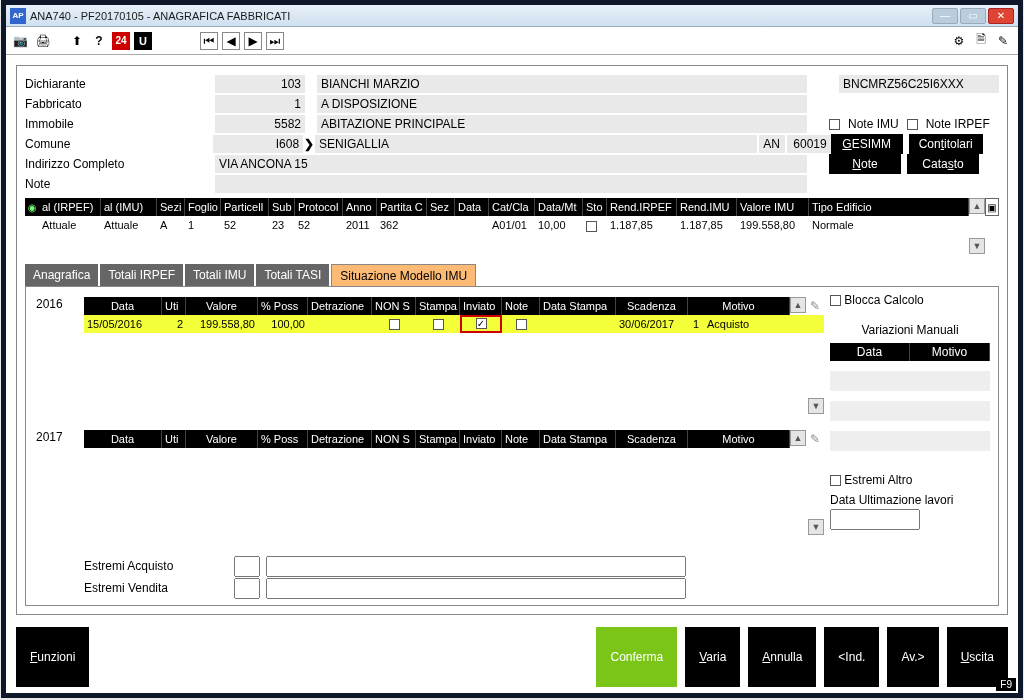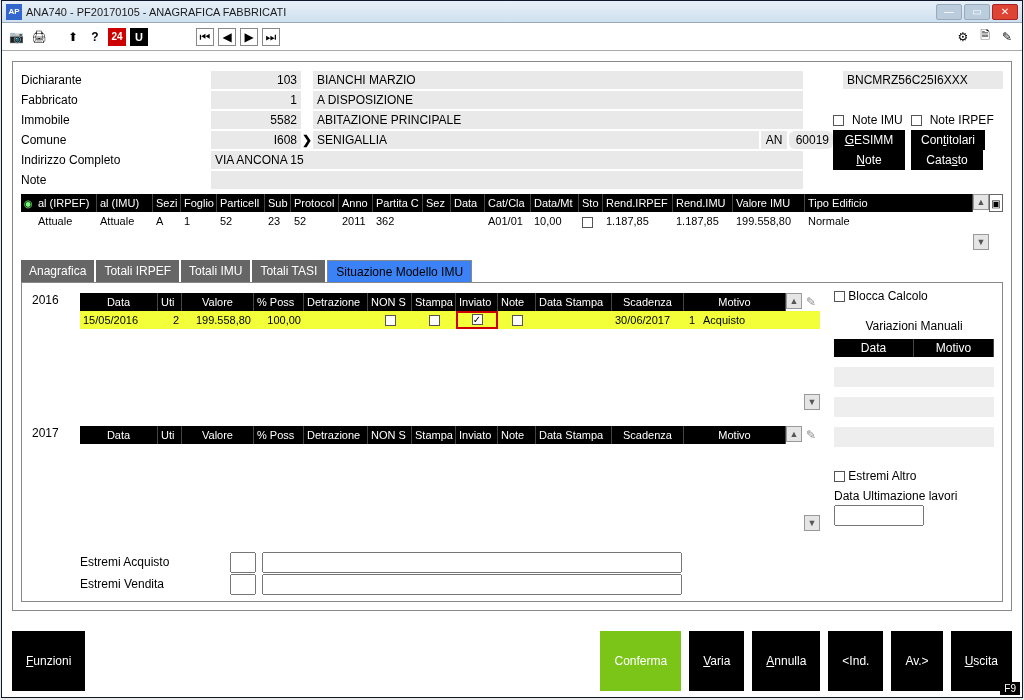--- a/index.html
+++ b/index.html
@@ -1,17 +1,17 @@
 <!DOCTYPE html>
 <html><head>
 <meta charset="utf-8">
 <style>
   * { box-sizing: border-box; font-family: Arial, Helvetica, sans-serif; }
   html, body { margin: 0; padding: 0; background: #e8e8e8; }
-  .window { width: 1022px; height: 698px; margin: 0 auto; background: #fff; border: 1px solid #0f172a; position: relative; }
+  .window { width: 1022px; height: 698px; margin: 0 auto; background: #fff; border: 5px solid #0f172a; position: relative; }
   .titlebar { height: 22px; background: linear-gradient(#e8f0f8,#cfe0f0); border-bottom: 1px solid #9ab; display: flex; align-items: center; padding: 0 4px; font-size: 11px; color: #1a1a1a; }
   .titlebar .title { flex: 1; }
   .titlebar .wbtn { width: 26px; height: 16px; margin-left: 2px; display:inline-flex; align-items:center; justify-content:center; font-size:10px; color:#fff; border-radius:2px; }
   .wmin { background:#bcd; color:#333; border:1px solid #9ab; }
   .wmax { background:#bcd; color:#333; border:1px solid #9ab; }
   .wclose { background:#d43; border:1px solid #a22; }
   .toolbar { height: 28px; border-bottom: 1px solid #aaa; display:flex; align-items:center; padding: 0 6px; gap:4px; }
   .ticon { width:18px; height:18px; display:inline-flex; align-items:center; justify-content:center; font-size:12px; border:1px solid transparent; cursor:pointer; }
   .ticon.boxed { border:1px solid #888; }
   .ticon.red { background:#c00; color:#fff; font-weight:bold; font-size:10px; }
@@ -30,21 +30,21 @@
   .btn { background:#000; color:#fff; border:none; font-size:12px; padding:3px 10px; cursor:pointer; min-width:72px; text-align:center; }
   .btn u { text-decoration: underline; }
 
   .gridhdr { background:#000; color:#fff; font-size:11px; display:flex; }
   .ghc { border-right:1px solid #444; padding:3px 3px; white-space:nowrap; overflow:hidden; }
   .gridrow { display:flex; font-size:11px; }
   .grc { padding:3px 3px; white-space:nowrap; overflow:hidden; }
 
   .tabs { display:flex; gap:2px; margin-top:10px; font-size:12px; }
   .tab { background:#666; color:#fff; padding:4px 8px; cursor:pointer; }
-  .tab.active { background:#3b82f6; color:#000; border:1px solid #888; border-bottom:none; }
+  .tab.active { background:#fdba74; color:#000; border:1px solid #888; border-bottom:none; }
   .tabpanel { border:1px solid #888; padding:10px; background:#fff; margin-top:-1px; }
 
   .yearlbl { font-size:12px; width:48px; display:inline-block; }
   .mini-chk { width:11px; height:11px; display:inline-block; border:1px solid #555; background:#fff; vertical-align:middle; text-align:center; line-height:9px; font-size:10px; }
   .hl { border:2px solid #c00; padding:0; }
 
   .bottom { position:absolute; left:0; right:0; bottom:0; padding:8px 10px 6px 10px; background:#fff; }
   .bbtns { display:flex; gap:8px; align-items:center; }
   .bbtn { background:#000; color:#fff; font-size:12px; padding:23px 14px; cursor:pointer; border:none; }
   .bbtn.green { background:#7ac518; }
@@ -118,21 +118,21 @@
           <span class="mini-chk"></span>
           <span>Note IRPEF</span>
         </span>
       </div>
       <div class="formrow">
         <span class="lbl">Comune</span>
         <input class="f fa" style="width: 90px;" value="I608">
         <span style="width:12px;text-align:center;font-weight:bold;cursor:pointer">❯</span>
         <input class="f" style="width: 446px;" value="SENIGALLIA">
         <input class="f" style="width: 26px; text-align: center; margin-left: 2px;" value="AN">
-        <input class="f fa" style="width: 44px; margin-left: 2px; border-radius: 6px;" value="60019">
+        <input class="f fa" style="width: 44px; margin-left: 2px;" value="60019">
         <span style="flex:1"></span>
         <span style="width:170px;display:flex;gap:6px">
           <button class="btn"><u>G</u>ESIMM</button>
           <button class="btn">Con<u>t</u>itolari</button>
         </span>
       </div>
       <div class="formrow">
         <span class="lbl">Indirizzo Completo</span>
         <input class="f" style="width: 592px;" value="VIA ANCONA 15">
         <span style="flex:1"></span>

